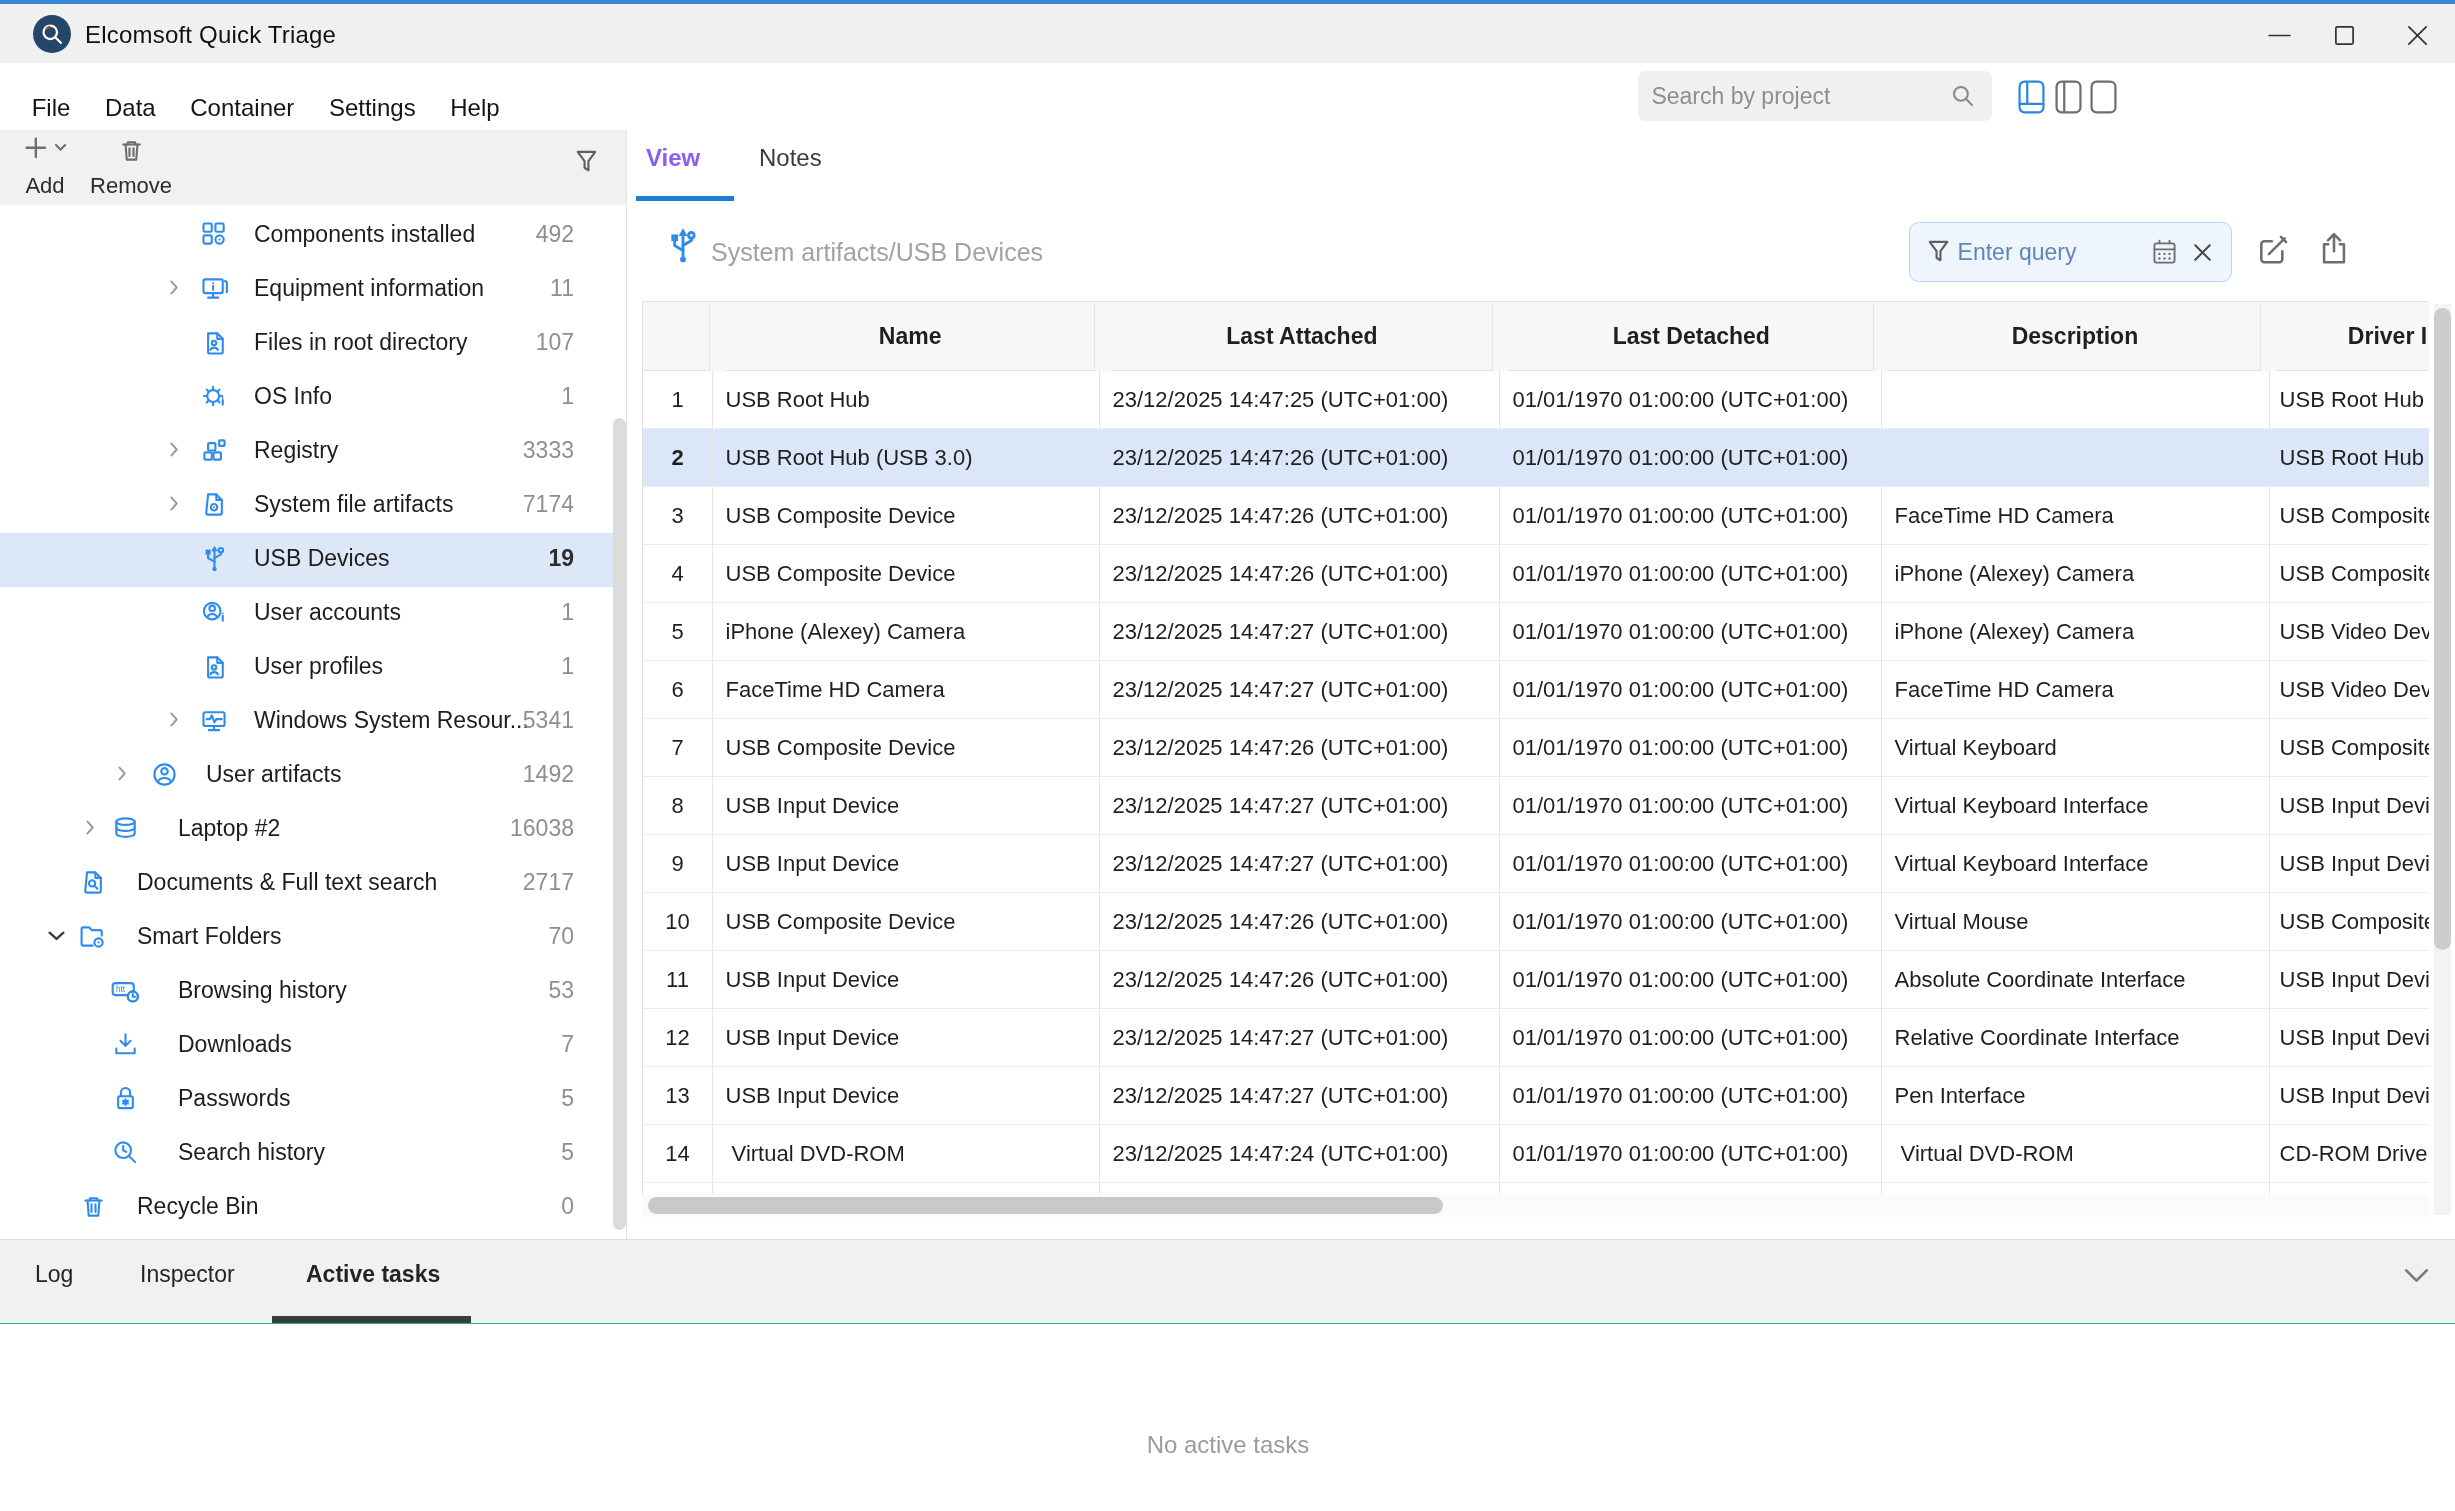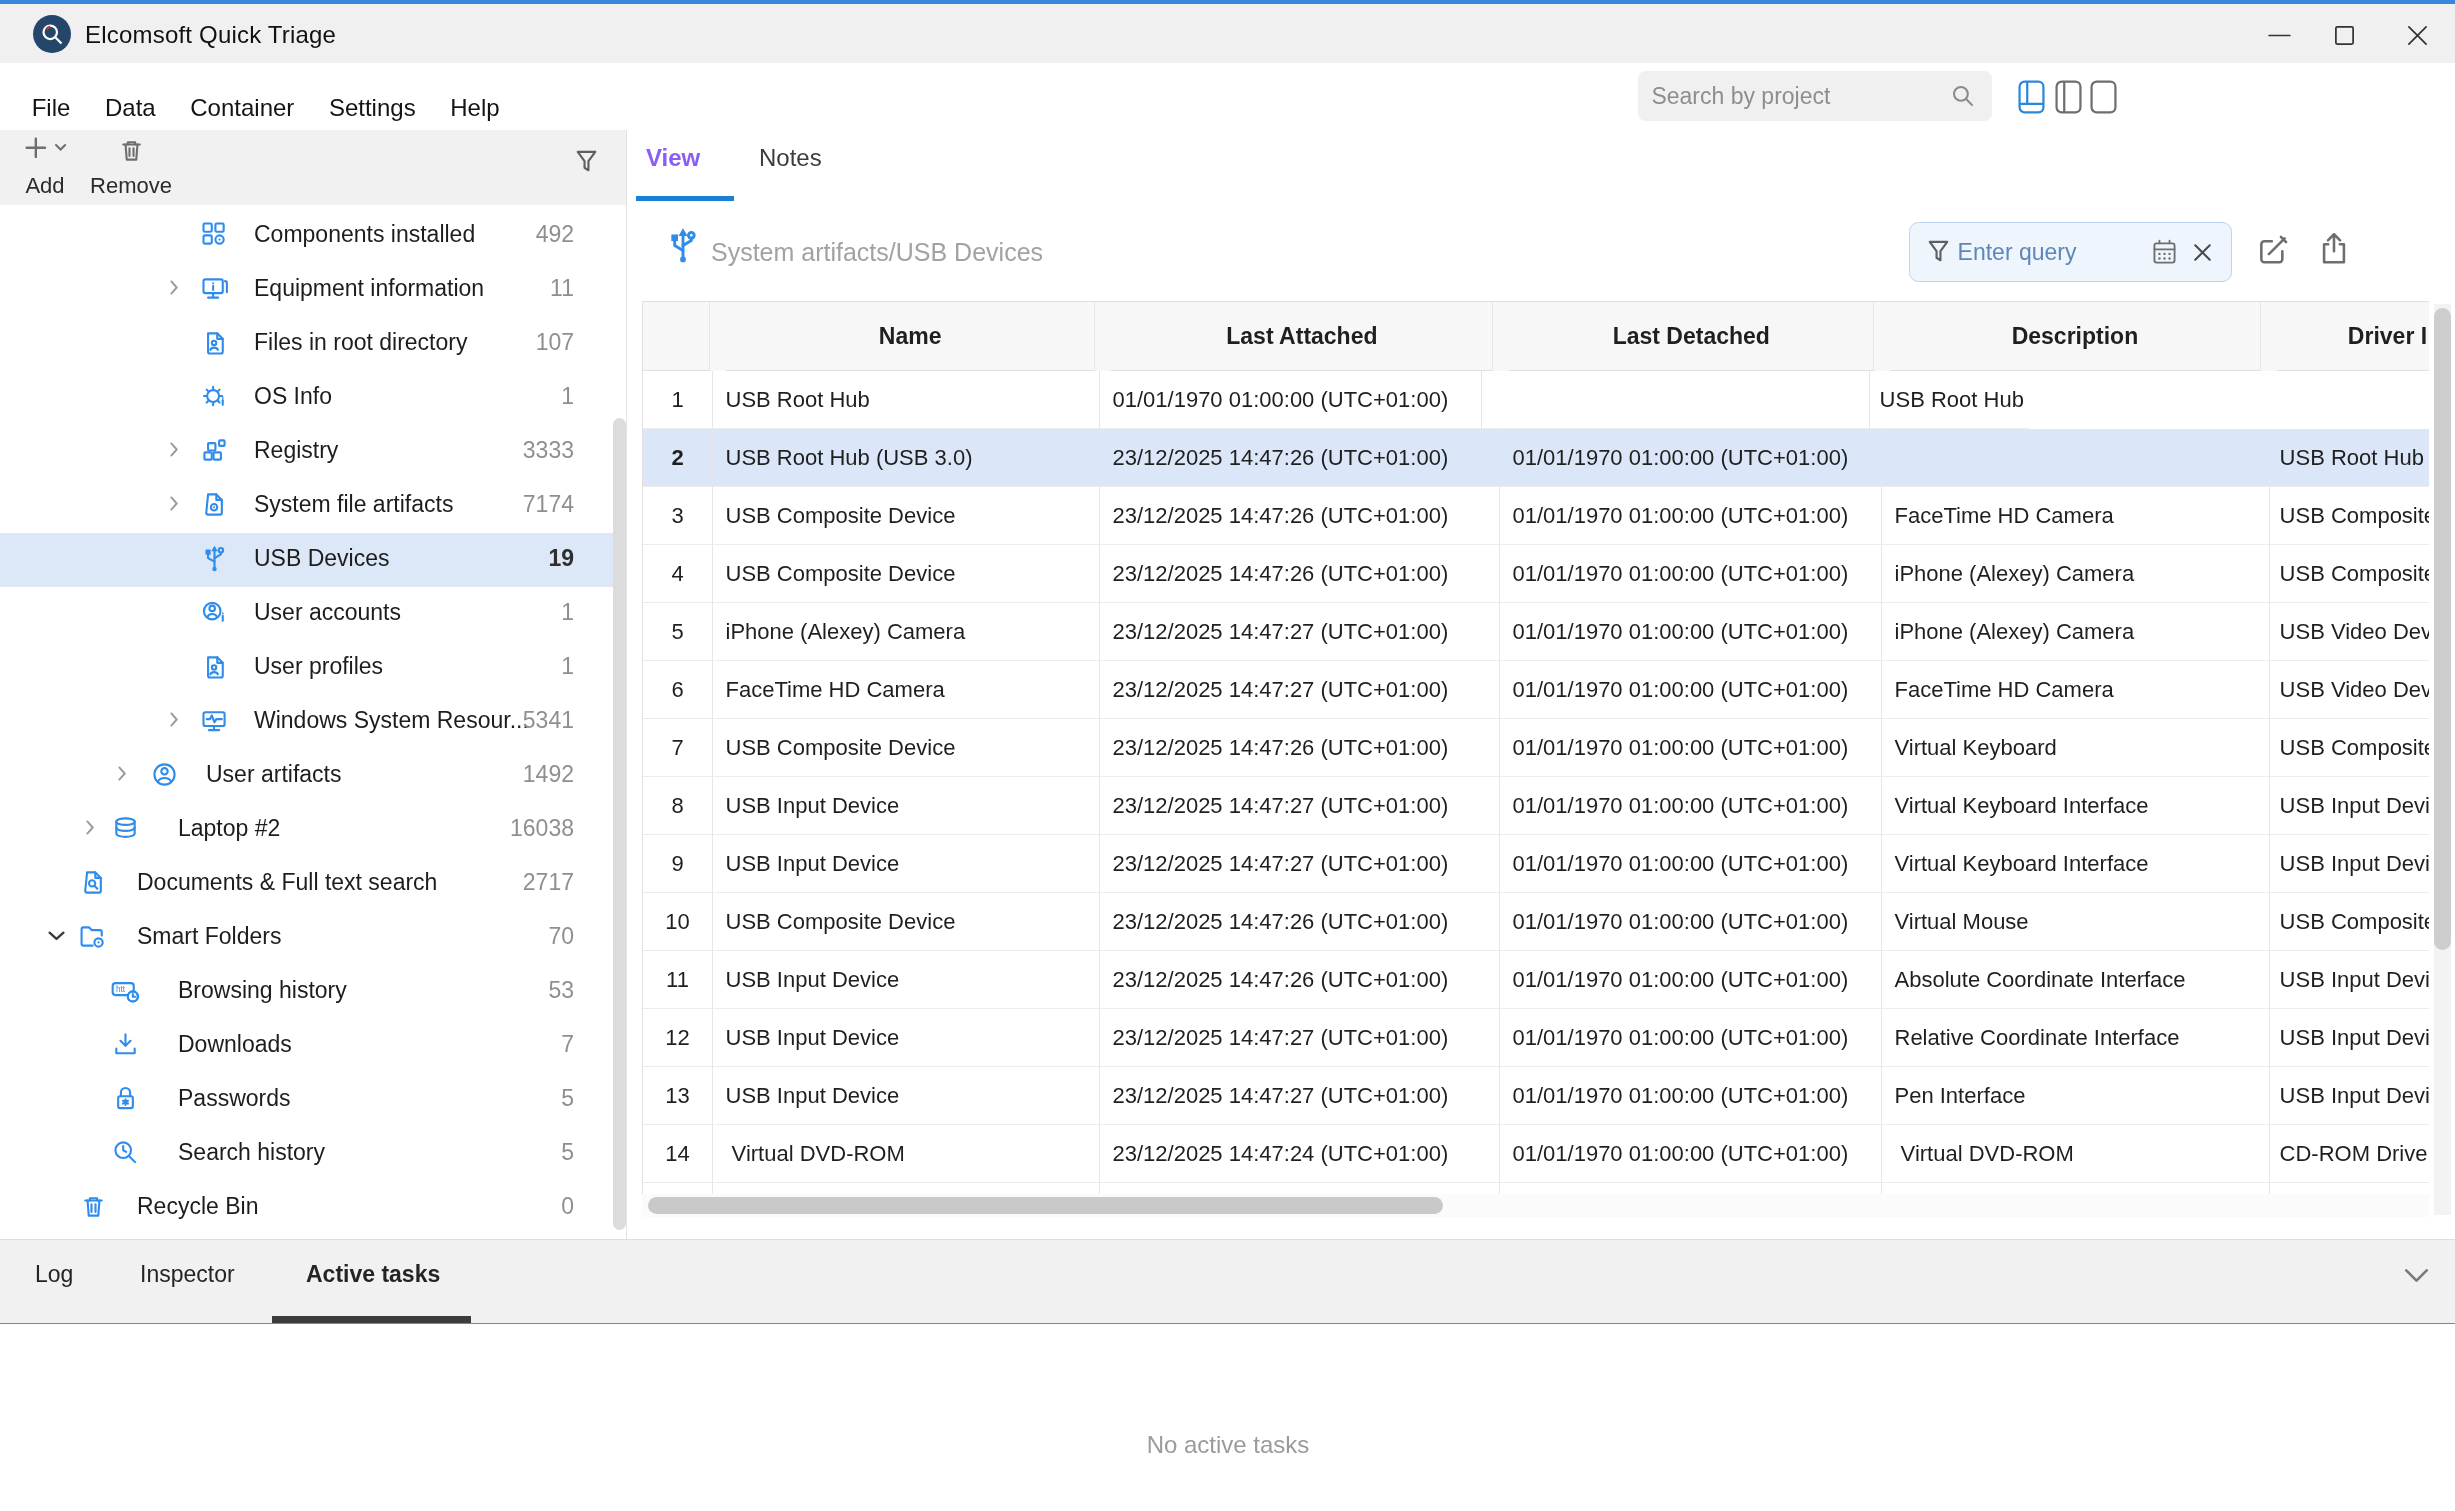--- a/index.html
+++ b/index.html
@@ -459,20 +459,21 @@
     <div class="tcell c1">Name</div>
     <div class="tcell c2">Last Attached</div>
     <div class="tcell c3">Last Detached</div>
     <div class="tcell c4">Description</div>
     <div class="tcell c5">Driver I</div>
   </div>
   <div id="table-body">
       <div class="trow">
         <div class="tcell c0">1</div>
         <div class="tcell c1">USB Root Hub</div>
+        <div class="tcell c2">23/12/2025 14:47:25 (UTC+01:00)</div>
         <div class="tcell c3">01/01/1970 01:00:00 (UTC+01:00)</div>
         <div class="tcell c4"></div>
         <div class="tcell c5">USB Root Hub</div>
       </div>
       <div class="trow selected">
         <div class="tcell c0">2</div>
         <div class="tcell c1">USB Root Hub (USB 3.0)</div>
         <div class="tcell c2">23/12/2025 14:47:26 (UTC+01:00)</div>
         <div class="tcell c3">01/01/1970 01:00:00 (UTC+01:00)</div>
         <div class="tcell c4"></div>

